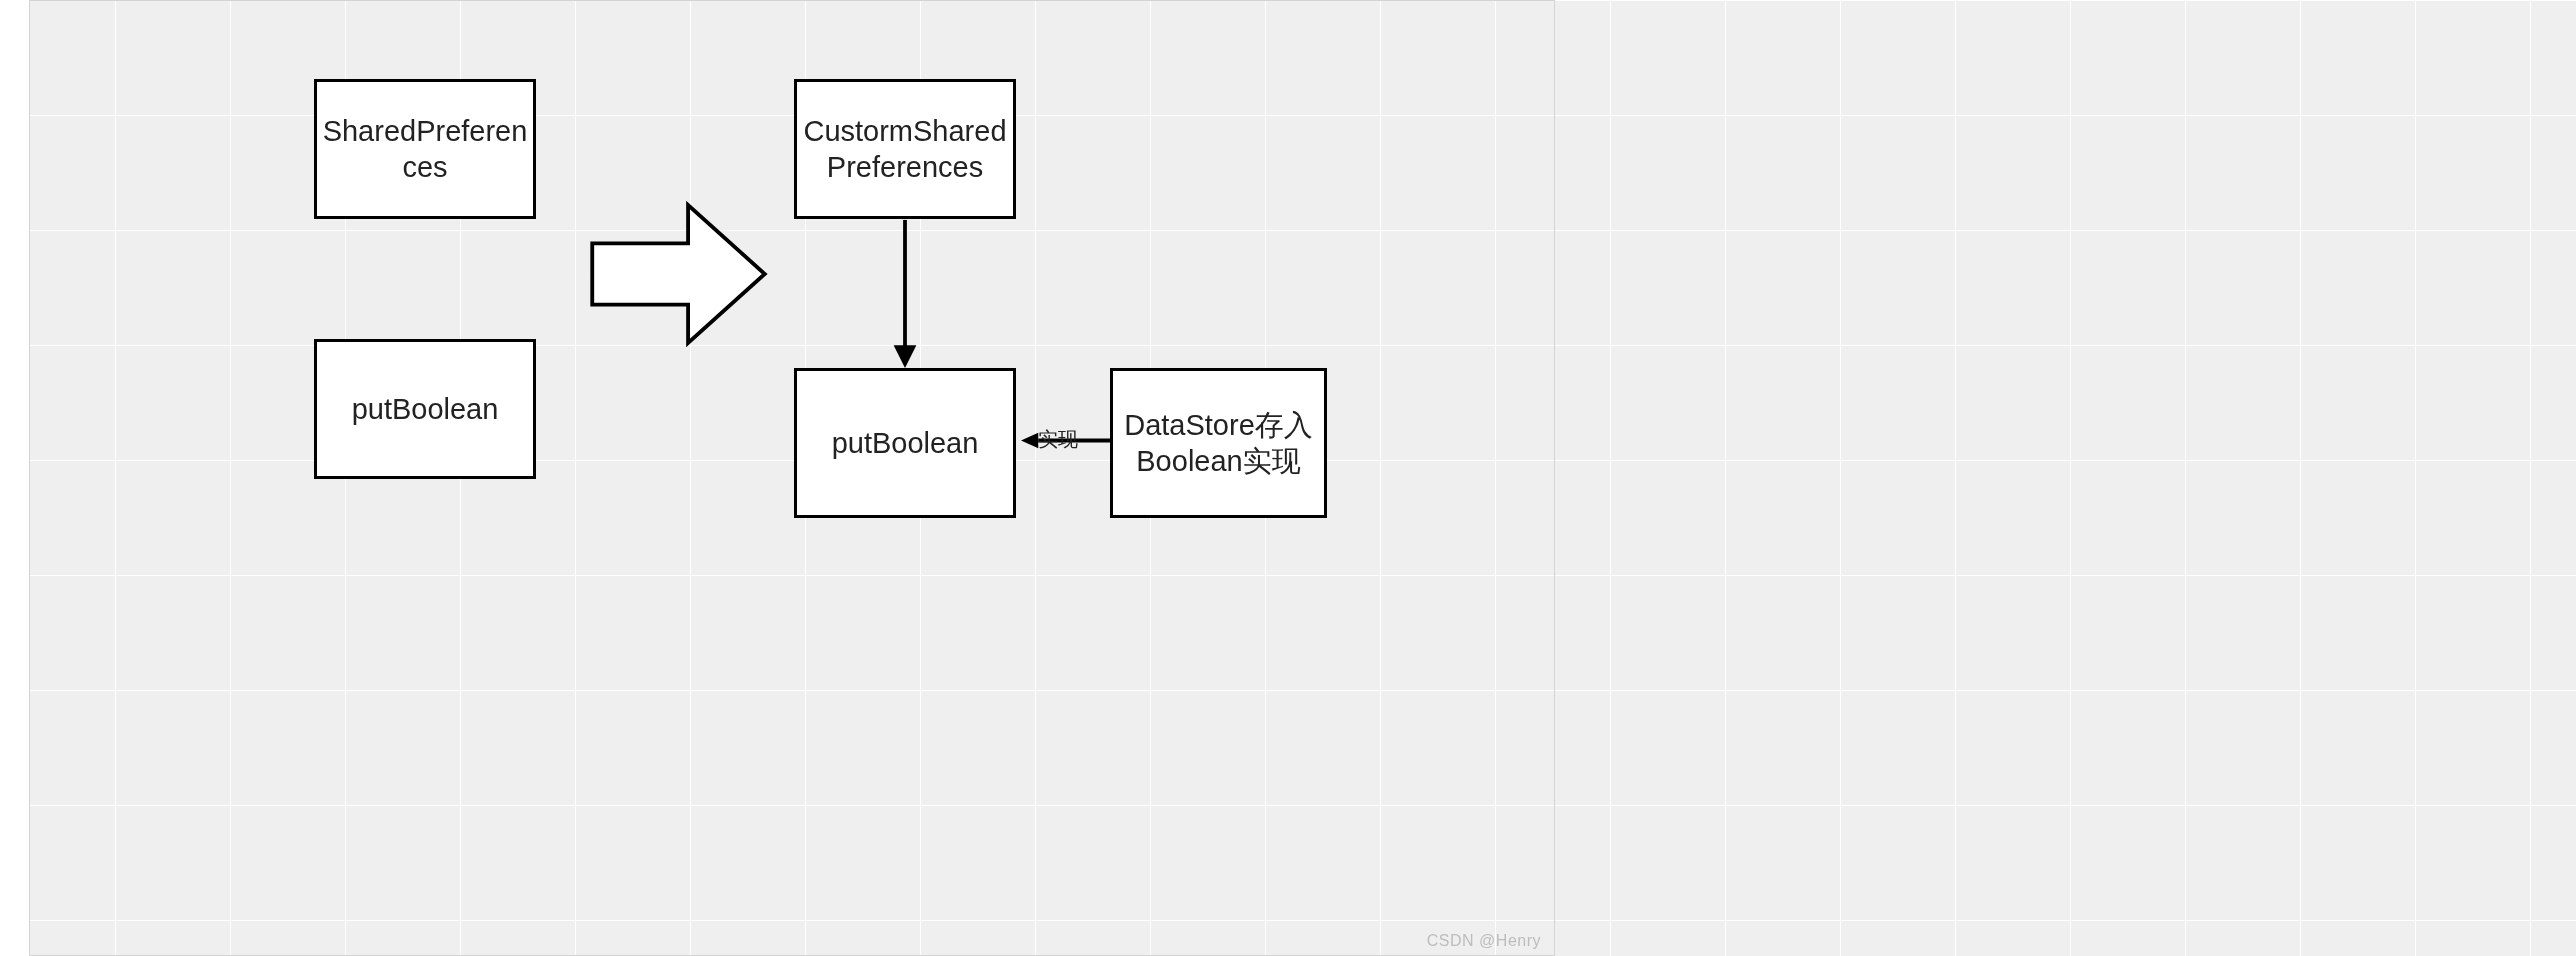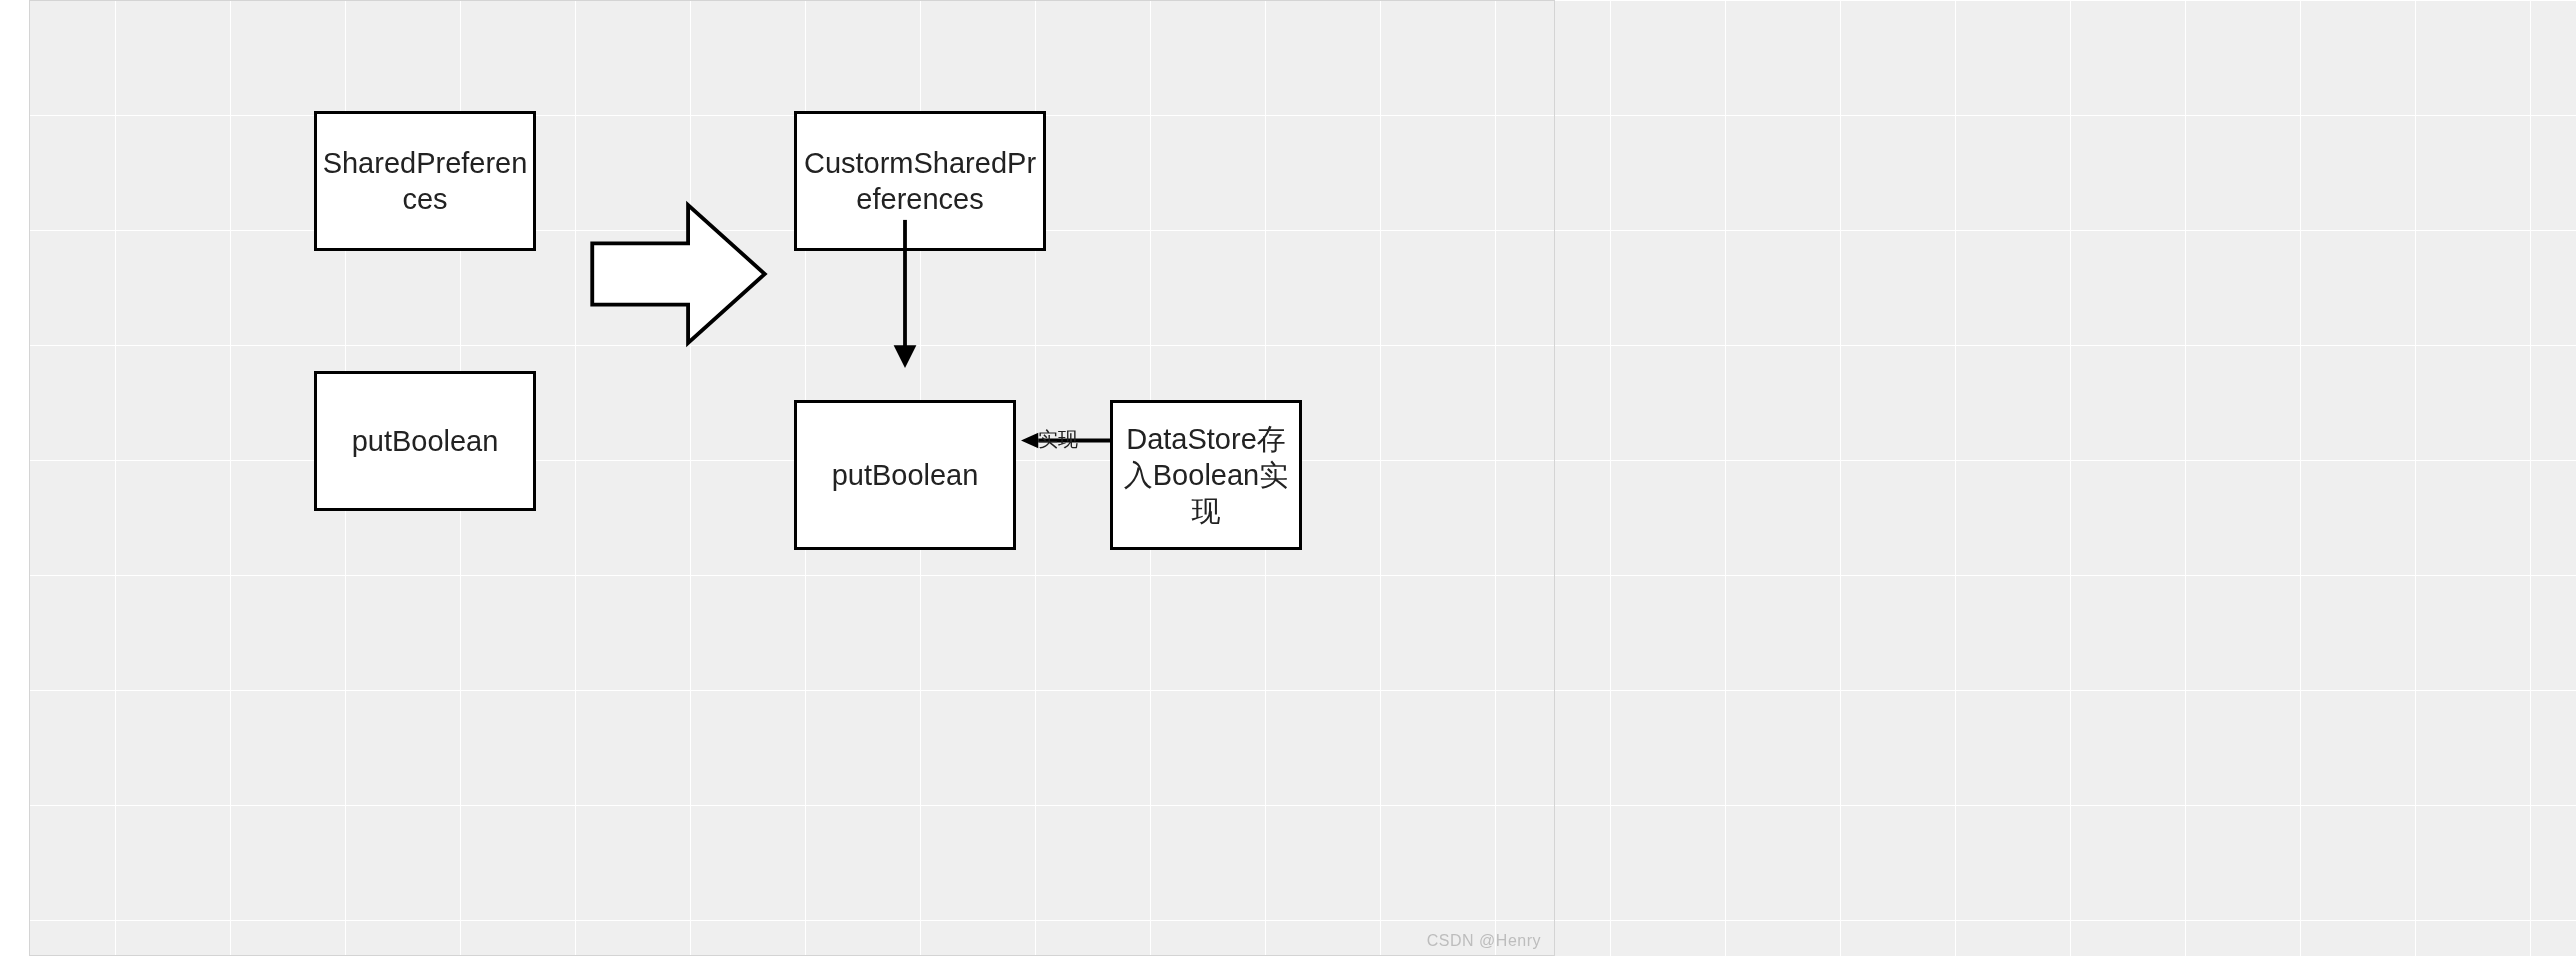--- a/index.html
+++ b/index.html
@@ -48,29 +48,28 @@
     border: 3.8px solid #000000;
     display: flex;
     align-items: center;
     justify-content: center;
     text-align: center;
     font-size: 29px;
     line-height: 1.25;
     padding: 2px;
     box-sizing: border-box;
     word-break: break-word;
-    margin-top: 32px;
   }
 
   
   .n-sp    { left: 314px;  top:  79px; width: 222px; height: 140px; }
   .n-pb1   { left: 314px;  top: 339px; width: 222px; height: 140px; }
-  .n-csp   { left: 794px;  top:  79px; width: 252px; height: 140px; }
+  .n-csp   { left: 794px;  top:  79px; width: 222px; height: 140px; }
   .n-pb2   { left: 794px;  top: 368px; width: 222px; height: 150px; }
-  .n-ds    { left:1110px;  top: 368px; width: 192px; height: 150px; text-align: center; }
+  .n-ds    { left:1110px;  top: 368px; width: 217px; height: 150px; text-align: center; }
 
   .big-arrow,
   .down-arrow,
   .impl-arrow {
     position: absolute;
     overflow: visible;
   }
 
   .big-arrow  { left: 592px; top: 205px; width: 173px; height: 138px; }
   .down-arrow { left: 886px; top: 219px; width:  38px; height: 150px; }

